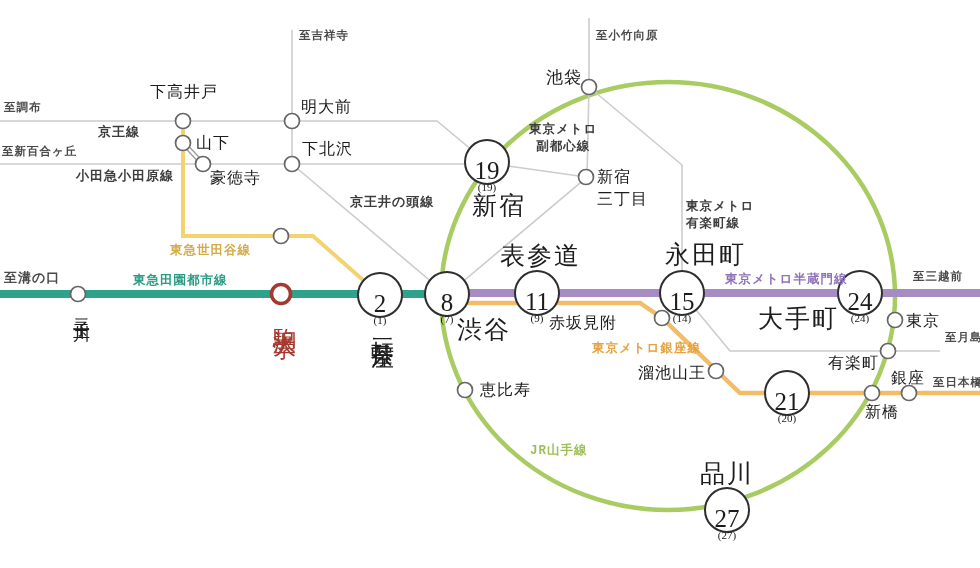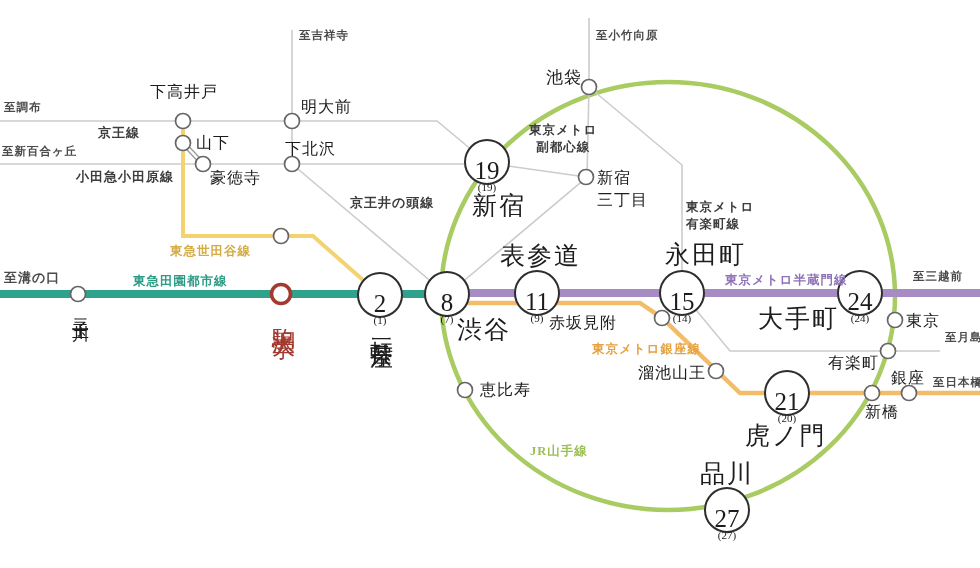--- a/index.html
+++ b/index.html
@@ -1,21 +1,21 @@
 <!DOCTYPE html>
 <html><head>
 <meta charset="utf-8">
 <style>
   html,body{margin:0;padding:0;background:#fff;}
   #map{
     position:relative;width:980px;height:568px;overflow:hidden;background:#fff;
     font-family:"Liberation Serif","DejaVu Serif",serif;color:#1c1c1c;
   }
   #rails{position:absolute;left:0;top:0;}
-  .lbl{position:absolute;white-space:nowrap;}
+  .lbl{position:absolute;white-space:nowrap;font-family:Liberation Mono, monospace;}
   .st{font-size:16px;letter-spacing:1px;}
   .big{font-size:25px;letter-spacing:2px;}
   .vert{writing-mode:vertical-rl;text-orientation:upright;font-size:17px;letter-spacing:2px;}
   .vbig{writing-mode:vertical-rl;text-orientation:upright;font-size:23px;letter-spacing:3px;}
   .dir{font-size:11.5px;font-weight:bold;color:#4a4a4a;letter-spacing:1px;}
   .line{font-size:12.5px;font-weight:bold;color:#3c3c3c;letter-spacing:1px;line-height:17px;}
   .red{color:#a4392f;}
   .shoin{font-size:18px;font-weight:bold;color:#a9483a;letter-spacing:1px;}
   .c-setagaya{color:#d4ab45;}
   .c-dento{color:#2a9b84;}
@@ -135,37 +135,36 @@
     <span style="display:block">有楽町線</span>
   </div>
   <div class="lbl line c-hanzo" style="left:725px;top:272px">東京メトロ半蔵門線</div>
   <div class="lbl line c-ginza" style="left:592px;top:341px">東京メトロ銀座線</div>
   <div class="lbl line c-yamanote" style="left:530px;top:443px">JR山手線</div>
 
   <div class="lbl st" style="left:150px;top:82px">下高井戸</div>
   <div class="lbl st" style="left:196px;top:133px">山下</div>
   <div class="lbl st" style="left:210px;top:168px">豪徳寺</div>
   <div class="lbl st" style="left:301px;top:97px">明大前</div>
-  <div class="lbl st" style="left:285px;top:139px">下北沢</div>
+  <div class="lbl st" style="left:302px;top:139px">下北沢</div>
   <div class="lbl vert" style="left:69px;top:306px">二子玉川</div>
   <div class="lbl vbig red" style="left:268px;top:310px">駒沢大学</div>
   <div class="lbl vbig" style="left:366px;top:320px">三軒茶屋</div>
   <div class="lbl big" style="left:457px;top:313px">渋谷</div>
   <div class="lbl big" style="left:500px;top:239px">表参道</div>
   <div class="lbl big" style="left:472px;top:189px">新宿</div>
   <div class="lbl st" style="left:546px;top:66px;font-size:17px">池袋</div>
   <div class="lbl st" style="left:597px;top:167px;line-height:22px">
     <span style="display:block">新宿</span>
     <span style="display:block">三丁目</span>
   </div>
   <div class="lbl st" style="left:480px;top:380px">恵比寿</div>
   <div class="lbl big" style="left:665px;top:238px">永田町</div>
   <div class="lbl big" style="left:758px;top:302px">大手町</div>
   <div class="lbl st" style="left:549px;top:313px">赤坂見附</div>
   <div class="lbl st" style="left:638px;top:363px">溜池山王</div>
   <div class="lbl st" style="left:906px;top:311px">東京</div>
   <div class="lbl st" style="left:828px;top:353px">有楽町</div>
   <div class="lbl st" style="left:891px;top:368px">銀座</div>
   <div class="lbl st" style="left:865px;top:402px">新橋</div>
-  <div class="lbl big" style="left:745px;top:419px">虎ノ門</div>
   <div class="lbl big" style="left:700px;top:457px">品川</div>
 
 </div>
 
 </body></html>

